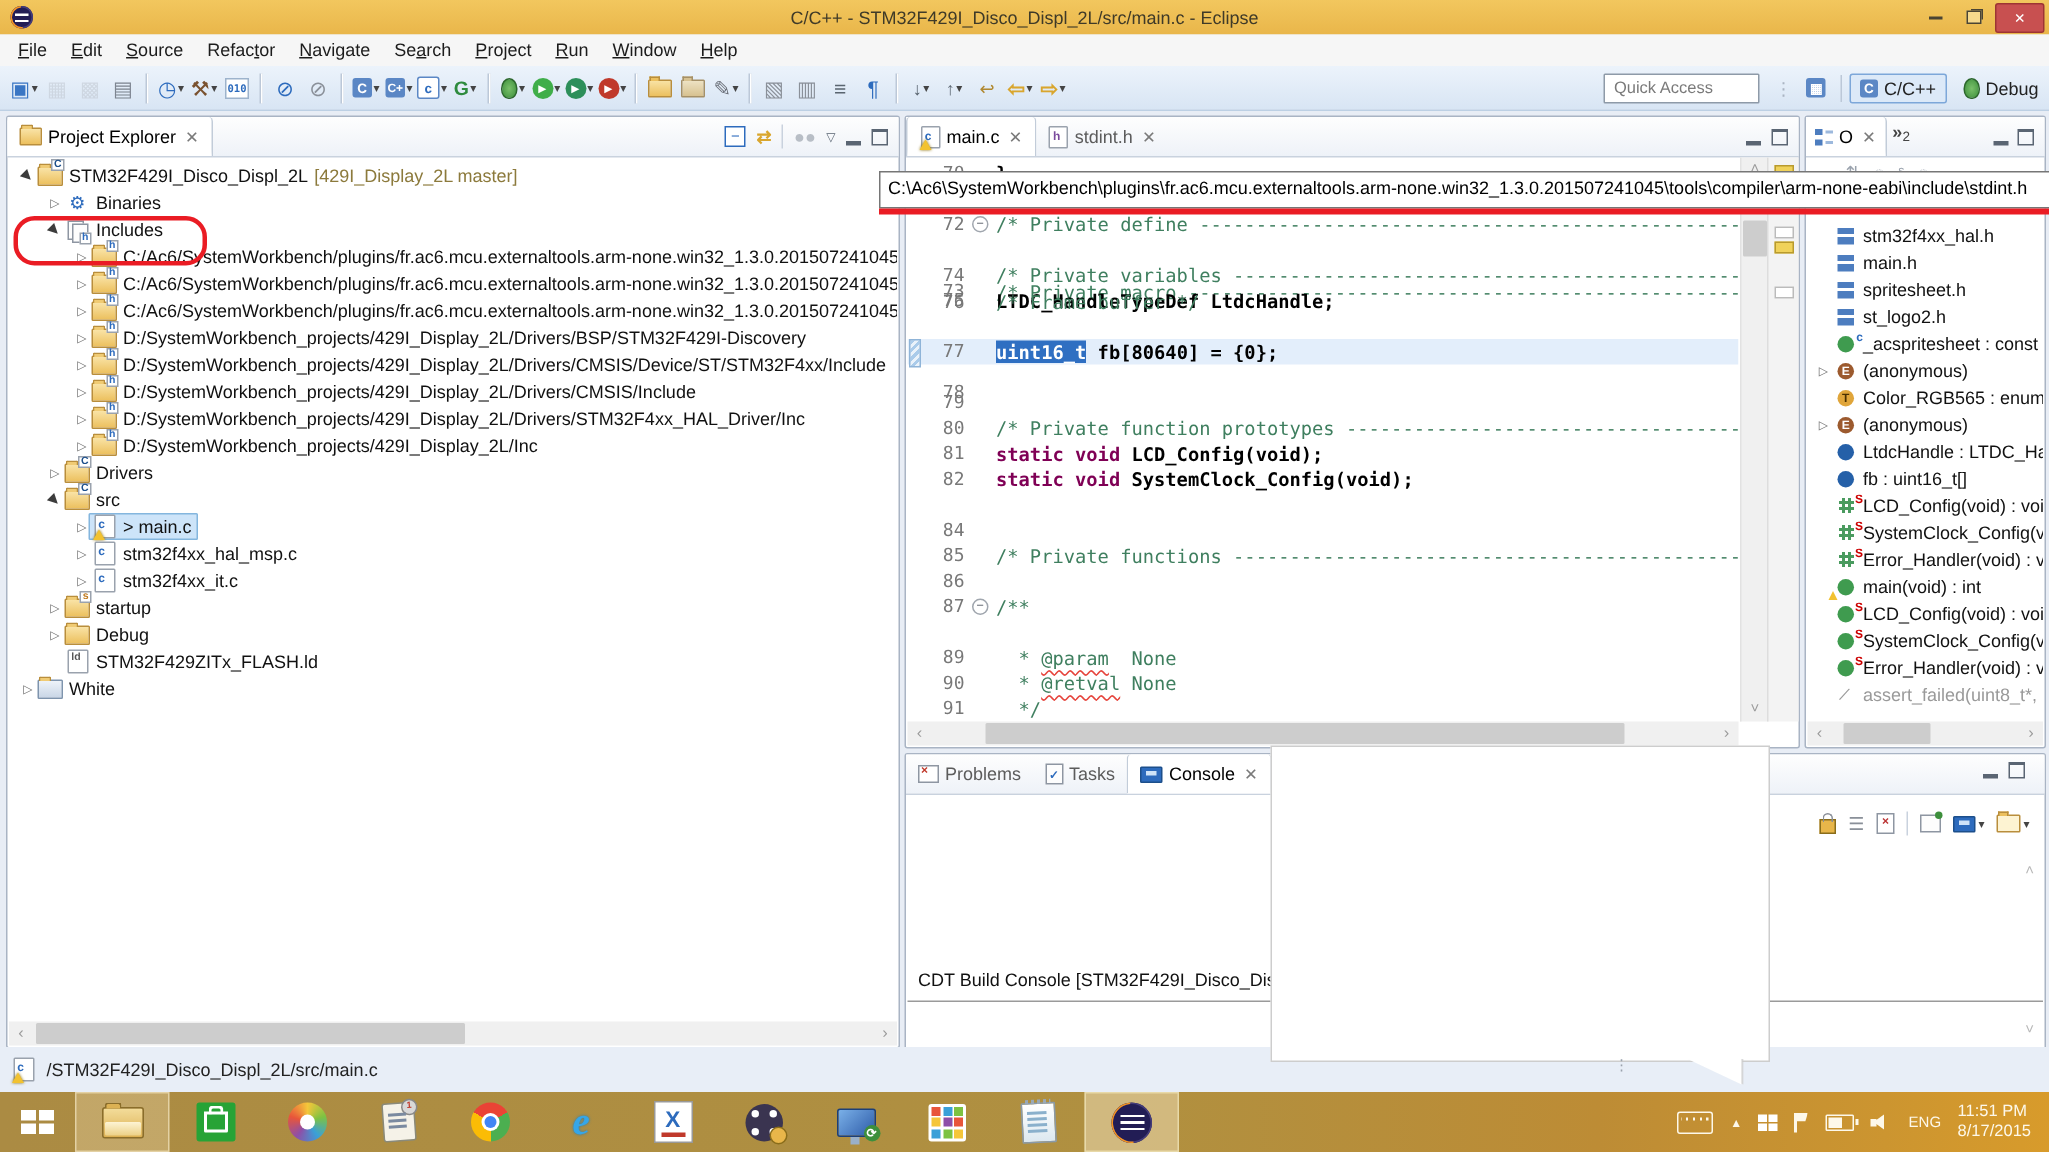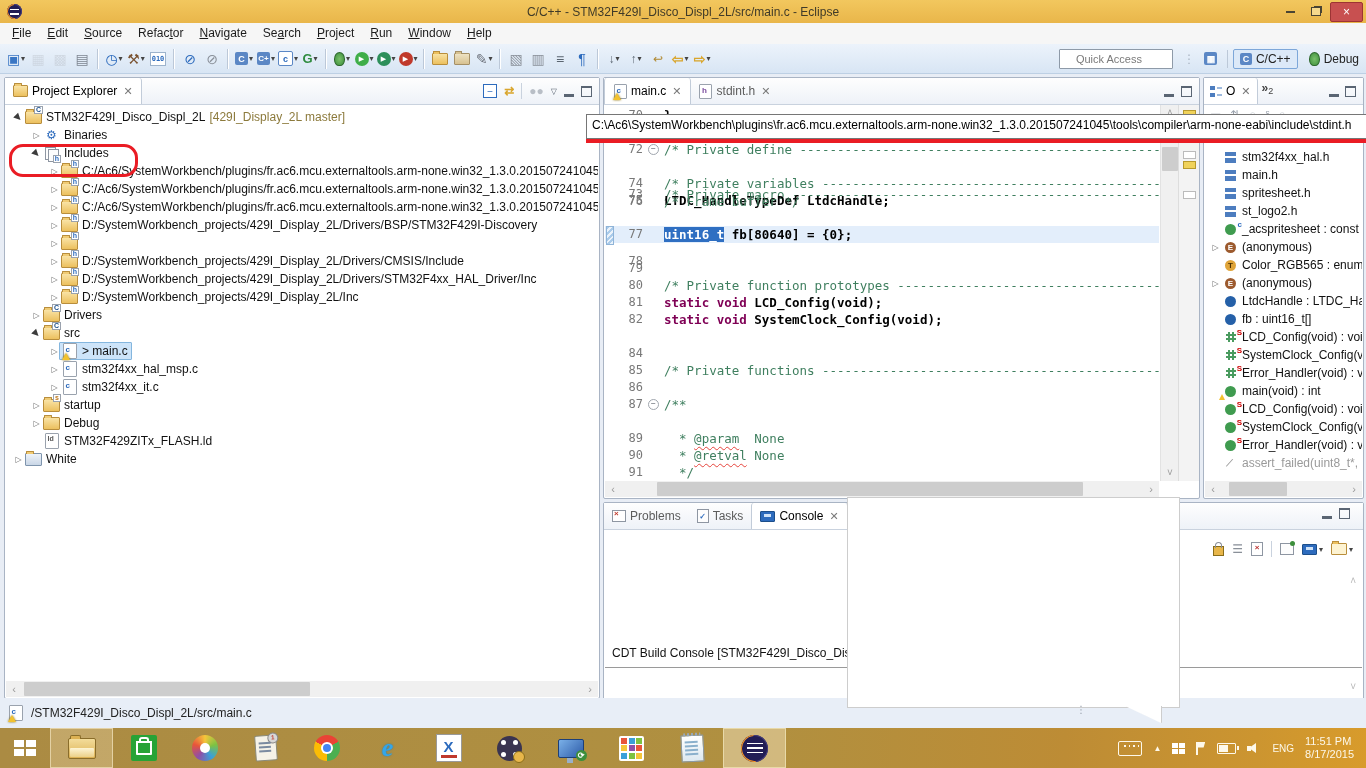--- a/index.html
+++ b/index.html
@@ -34,21 +34,21 @@
   .tbi .g{font-size:14px;line-height:14px}
   .tbi .dd{font-size:8px;color:#444;margin-left:1px}
   .gi-sq{width:13px;height:13px;border-radius:2px;display:flex;align-items:center;justify-content:center;
      font-weight:bold;font-size:9px;color:#fff}
   .gi-cir{width:14px;height:14px;border-radius:50%;display:flex;align-items:center;justify-content:center;
      color:#fff;font-size:7px}
   .mini-folder{width:14px;height:10px;background:linear-gradient(#f8e2a4,#ecc05e);border:1px solid #b98e3c;border-radius:1px;position:relative}
   .mini-folder::before{content:"";position:absolute;top:-3px;left:0;width:5px;height:2px;background:#ecc05e;border:1px solid #b98e3c;border-bottom:none}
   .ic-bug{width:9px;height:12px;background:radial-gradient(#79c06a,#3d8f3c);border-radius:50% 50% 45% 45%;border:1px solid #2c672c}
   #quick-access{margin-left:auto;width:96px;height:18px;border:1px solid #8e9aa8;background:#fff;color:#7a7a7a;
-     font-size:11px;display:flex;align-items:center;padding-left:16px;border-radius:1px}
+     font-size:11px;display:flex;align-items:center;padding-left:6px;border-radius:1px}
   #persp{display:flex;align-items:center;margin:0 6px 0 10px;gap:5px}
   .persp-chip{display:flex;align-items:center;gap:4px;padding:2px 6px;border-radius:2px;color:#222}
   .persp-chip.sel{background:#dcE9f8;border:1px solid #7da7d9}
 
   
   .panel{position:absolute;background:#fff;border:1px solid #a9b4c4;border-radius:2px}
   .tabrow{position:absolute;left:0;right:0;top:0;height:26px;
      background:linear-gradient(#fefefe,#eef2f8);border-bottom:1px solid #c9d2de;display:flex;align-items:stretch}
   .vtab{display:flex;align-items:center;gap:4px;padding:0 8px;font-size:12px;color:#5c5c5c}
   .vtab.active{background:#fff;border-right:1px solid #c2ccd9;border-left:1px solid #c2ccd9;
@@ -432,20 +432,21 @@
           <span class="badge" style="color:#2d6bbd">h</span>
         </span>
         <span class="lbl">D:/SystemWorkbench_projects/429I_Display_2L/Drivers/BSP/STM32F429I-Discovery</span>
       </div>
       <div class="trow" style="padding-left: 42px;">
         <span class="tw">▷</span>
         <span class="tico">
           <span class="folder"></span>
           <span class="badge" style="color:#2d6bbd">h</span>
         </span>
+        <span class="lbl">D:/SystemWorkbench_projects/429I_Display_2L/Drivers/CMSIS/Device/ST/STM32F4xx/Include</span>
       </div>
       <div class="trow" style="padding-left: 42px;">
         <span class="tw">▷</span>
         <span class="tico">
           <span class="folder"></span>
           <span class="badge" style="color:#2d6bbd">h</span>
         </span>
         <span class="lbl">D:/SystemWorkbench_projects/429I_Display_2L/Drivers/CMSIS/Include</span>
       </div>
       <div class="trow" style="padding-left: 42px;">

